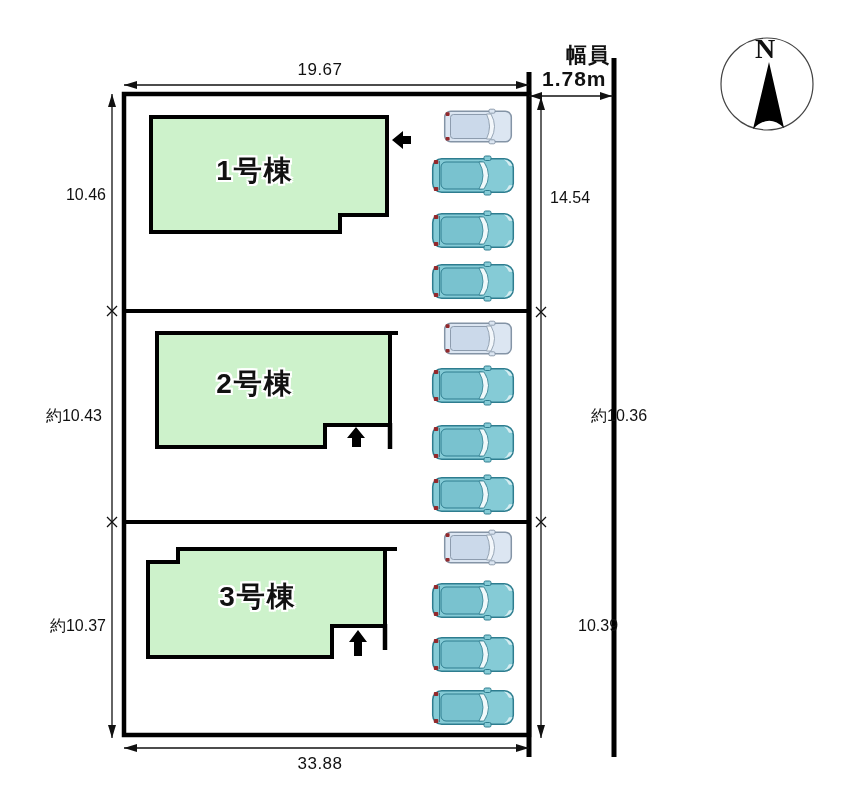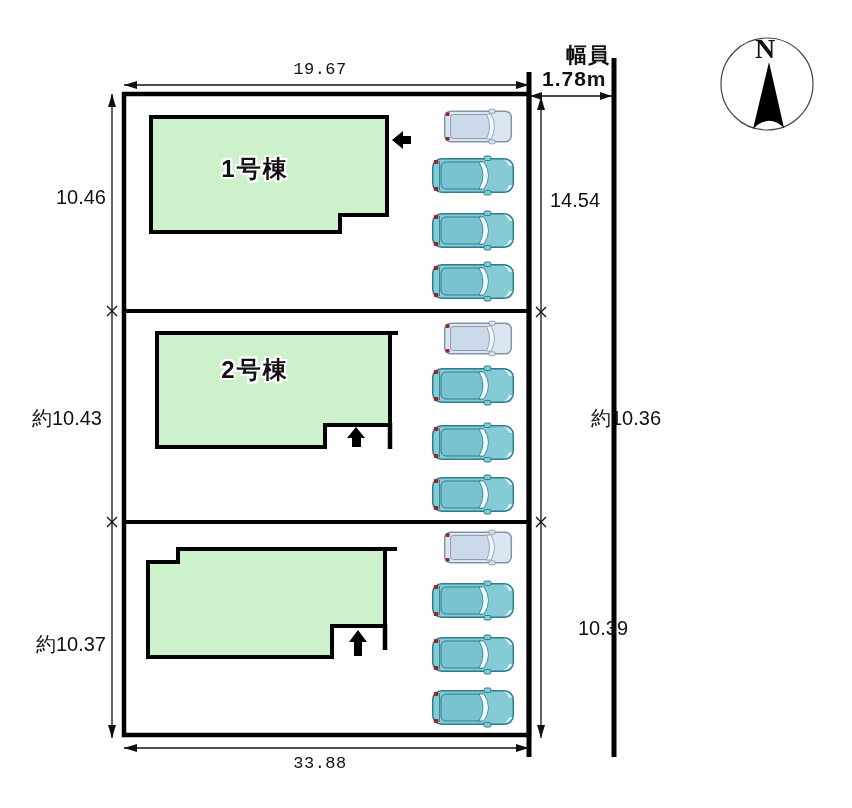--- a/index.html
+++ b/index.html
@@ -3,26 +3,26 @@
 <meta charset="utf-8">
 <style>
   html,body{margin:0;padding:0;background:#ffffff;}
   #stage{
     position:relative;width:852px;height:808px;background:#ffffff;overflow:hidden;
     font-family:"Liberation Sans","DejaVu Sans",sans-serif;color:#111;
   }
   #plan-svg{position:absolute;left:0;top:0;}
   .lbl{position:absolute;white-space:nowrap;line-height:1.05;}
   .dim{font-size:17px;letter-spacing:0.5px;}
-  .dim-sm{font-size:20px;}
+  .dim-sm{font-size:16px;}
   .dim-left{width:76px;text-align:right;}
-  .dim-center{width:110px;text-align:center;font-family:Liberation Mono, monospace;}
+  .dim-center{width:110px;text-align:center;}
   .road-lbl{font-size:21px;font-weight:700;letter-spacing:1px;}
   .bldg-lbl{
-    width:190px;text-align:center;font-size:24px;font-weight:600;letter-spacing:2px;
+    width:190px;text-align:center;font-size:28px;font-weight:600;letter-spacing:2px;
     text-shadow:-2px -2px 0 #fff,2px -2px 0 #fff,-2px 2px 0 #fff,2px 2px 0 #fff,
                  0 -2px 0 #fff,0 2px 0 #fff,-2px 0 0 #fff,2px 0 0 #fff;
   }
   .compass-n{
     width:44px;text-align:center;font-family:"Liberation Serif","DejaVu Serif",serif;
     font-size:28px;font-weight:700;
   }
 </style>
 </head>
 <body>
@@ -125,27 +125,28 @@
 
     <circle cx="767" cy="84" r="46" fill="#ffffff" stroke="#444" stroke-width="1.2"></circle>
     <path d="M769,62 L753,129 Q769,113 784,128 Z" fill="#000"></path>
   </svg>
 
   <div class="lbl dim dim-center" style="left:265px;top:61px;">19.67</div>
   <div class="lbl dim dim-center" style="left:265px;top:755px;">33.88</div>
 
   <div class="lbl dim-sm dim-left" style="left:30px;top:187px;">10.46</div>
   <div class="lbl dim-sm dim-left" style="left:26px;top:408px;">約10.43</div>
-  <div class="lbl dim-sm dim-left" style="left:30px;top:634px;">約10.37</div>
+  <div class="lbl dim-sm dim-left" style="left:30px;top:618px;">約10.37</div>
 
   <div class="lbl dim-sm" style="left:550px;top:190px;">14.54</div>
   <div class="lbl dim-sm" style="left:547px;top:408px;margin-left:44px;">約10.36</div>
   <div class="lbl dim-sm" style="left:578px;top:618px;">10.39</div>
 
   <div class="lbl road-lbl" style="left:566px;top:44px;">幅員</div>
   <div class="lbl road-lbl" style="left:542px;top:68px;">1.78m</div>
 
   <div class="lbl compass-n" style="left:743px;top:34px;">N</div>
 
   <div class="lbl bldg-lbl" style="left:160px;top:156px;">1号棟</div>
-  <div class="lbl bldg-lbl" style="left:160px;top:357px;">2号棟</div>
+  <div class="lbl bldg-lbl" style="left:160px;top:369px;">2号棟</div>
+  <div class="lbl bldg-lbl" style="left:163px;top:582px;">3号棟</div>
 
 </div>
 
 </body></html>

